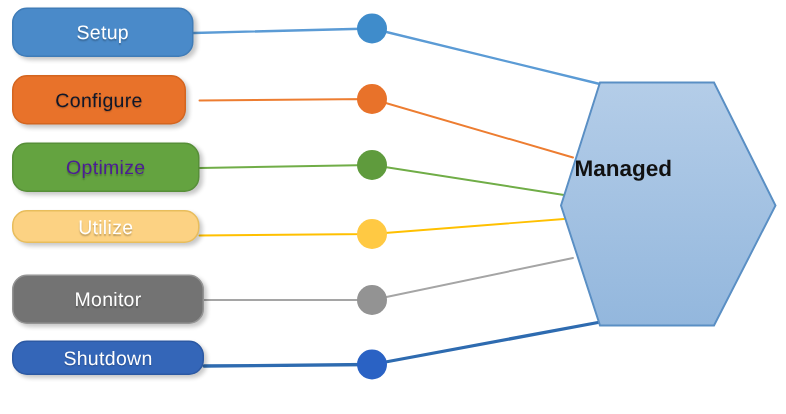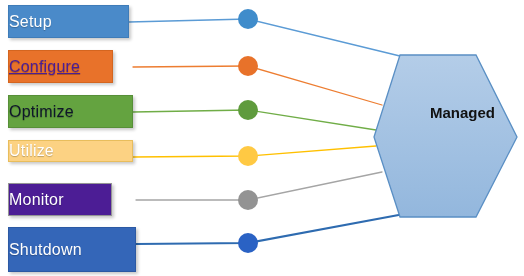--- a/index.html
+++ b/index.html
@@ -15,41 +15,42 @@
     width: 524px;
     height: 276px;
     background: #ffffff;
     overflow: hidden;
   }
   .stage-box {
     position: absolute;
     box-sizing: border-box;
     display: flex;
     align-items: center;
-    justify-content: flex-start;
+    justify-content: center;
     color: #ffffff;
-    font-size: 16px;
+    font-size: 13px;
     letter-spacing: 0.2px;
     line-height: 1;
     text-shadow: 0 1px 1px rgba(0,0,0,0.25);
     box-shadow: 2px 2px 3px rgba(0,0,0,0.22);
+    border-radius: 10px;
   }
   .edge-layer {
     position: absolute;
     left: 0;
     top: 0;
     width: 524px;
     height: 276px;
   }
   .hex-label {
     position: absolute;
-    left: 395px;
+    left: 383px;
     top: 102px;
     width: 100px;
-    text-align: right;
+    text-align: left;
     font-size: 15px;
     font-weight: bold;
     color: #111111;
     line-height: 1.45;
   }
 </style>
 </head>
 <body>
 
 <div id="diagram-root">
@@ -80,29 +81,29 @@
       </g>
   </svg>
 
   <div class="hex-label">
     <div>Managed</div>
   </div>
 
   <div class="stage-box" style="left: 8px; top: 5px; width: 121px; height: 33px; background: rgb(74, 138, 201); border: 1px solid rgb(63, 124, 184); color: rgb(255, 255, 255);">
     <span>Setup</span>
   </div>
-  <div class="stage-box" style="left: 8px; top: 50px; width: 105px; height: 33px; background: rgb(232, 114, 42); border: 1px solid rgb(212, 101, 31); color: #4c1d95; text-decoration: underline;">
+  <div class="stage-box" style="left: 8px; top: 50px; width: 116px; height: 33px; background: rgb(232, 114, 42); border: 1px solid rgb(212, 101, 31); color: #0f172a;">
     <span>Configure</span>
   </div>
-  <div class="stage-box" style="left: 8px; top: 95px; width: 125px; height: 33px; background: rgb(100, 163, 64); border: 1px solid rgb(87, 143, 56); color: #0f172a;">
+  <div class="stage-box" style="left: 8px; top: 95px; width: 125px; height: 33px; background: rgb(100, 163, 64); border: 1px solid rgb(87, 143, 56); color: #4c1d95;">
     <span>Optimize</span>
   </div>
   <div class="stage-box" style="left: 8px; top: 140px; width: 125px; height: 22px; background: rgb(252, 210, 131); border: 1px solid rgb(232, 189, 92); color: rgb(255, 255, 255);">
     <span>Utilize</span>
   </div>
-  <div class="stage-box" style="left: 8px; top: 183px; width: 104px; height: 33px; background: #4c1d95; border: 1px solid rgb(148, 148, 148); color: rgb(255, 255, 255);">
+  <div class="stage-box" style="left: 8px; top: 183px; width: 128px; height: 33px; background: #737373; border: 1px solid rgb(148, 148, 148); color: rgb(255, 255, 255);">
     <span>Monitor</span>
   </div>
-  <div class="stage-box" style="left: 8px; top: 227px; width: 128px; height: 45px; background: rgb(52, 102, 184); border: 1px solid rgb(44, 89, 163); color: rgb(255, 255, 255);">
+  <div class="stage-box" style="left: 8px; top: 227px; width: 128px; height: 23px; background: rgb(52, 102, 184); border: 1px solid rgb(44, 89, 163); color: rgb(255, 255, 255);">
     <span>Shutdown</span>
   </div>
 
 </div>
 
 </body></html>

